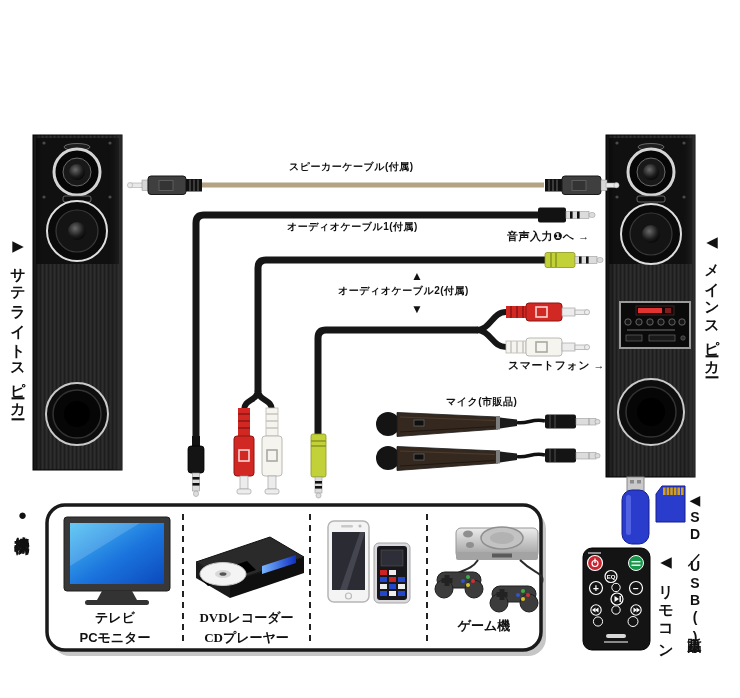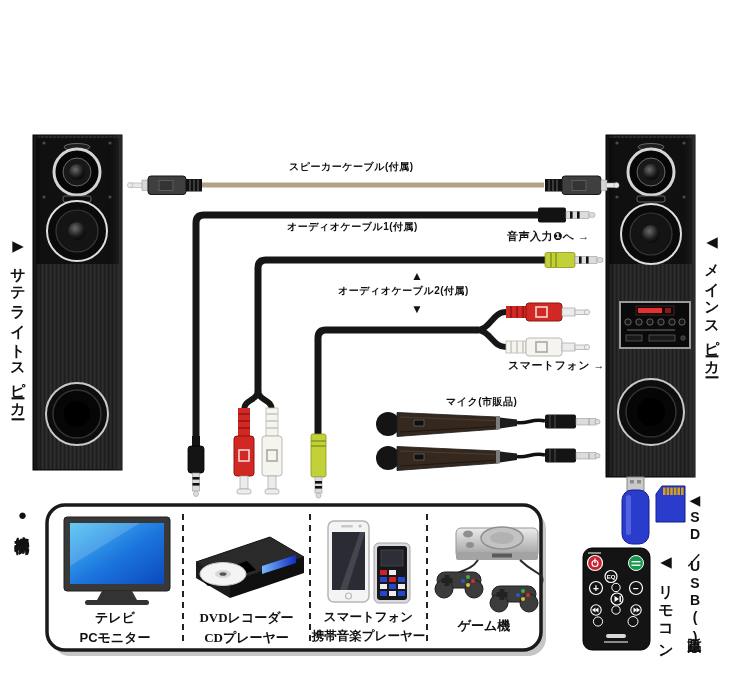--- a/index.html
+++ b/index.html
@@ -435,21 +435,17 @@
 <div class="vlabel" style="left:656px;top:553px;letter-spacing:3px;">◀リモコン</div>
 
 <div class="cell-label" style="left:47px;top:608px;width:136px;">
   <div>テレビ</div>
   <div>PCモニター</div>
 </div>
 <div class="cell-label" style="left:183px;top:608px;width:127px;font-family:Liberation Serif, serif;">
   <div>DVDレコーダー</div>
   <div>CDプレーヤー</div>
 </div>
-<div class="cell-label" style="left:310px;top:608px;width:117px;font-size:12.5px;">
-  <div>スマートフォン</div>
-  <div>携帯音楽プレーヤー</div>
-</div>
 <div class="cell-label" style="left:427px;top:616px;width:114px;text-align:center;">
   <div>ゲーム機</div>
 </div>
 
 </div>
 
 </body></html>

